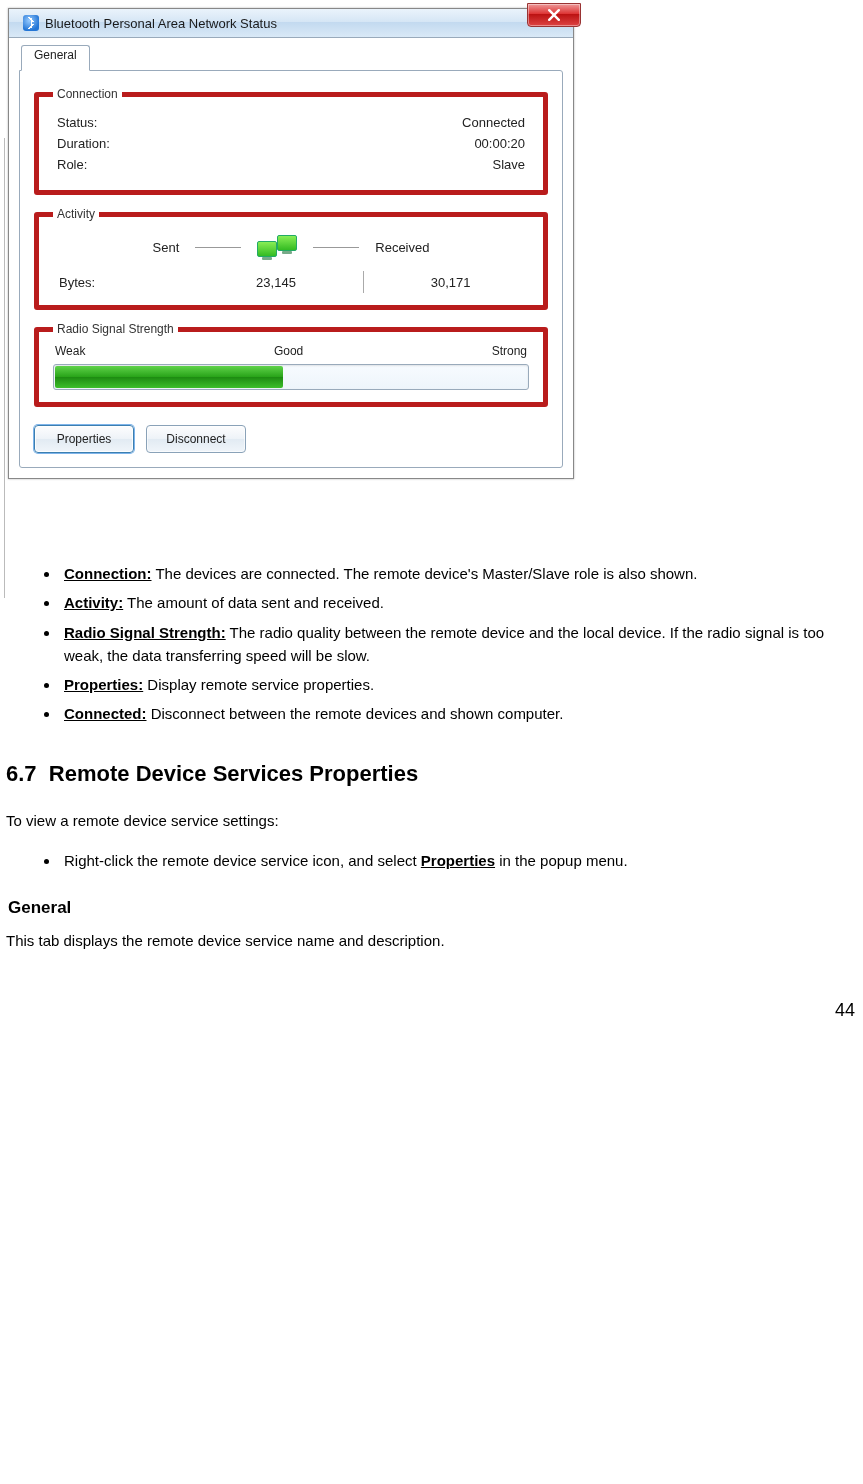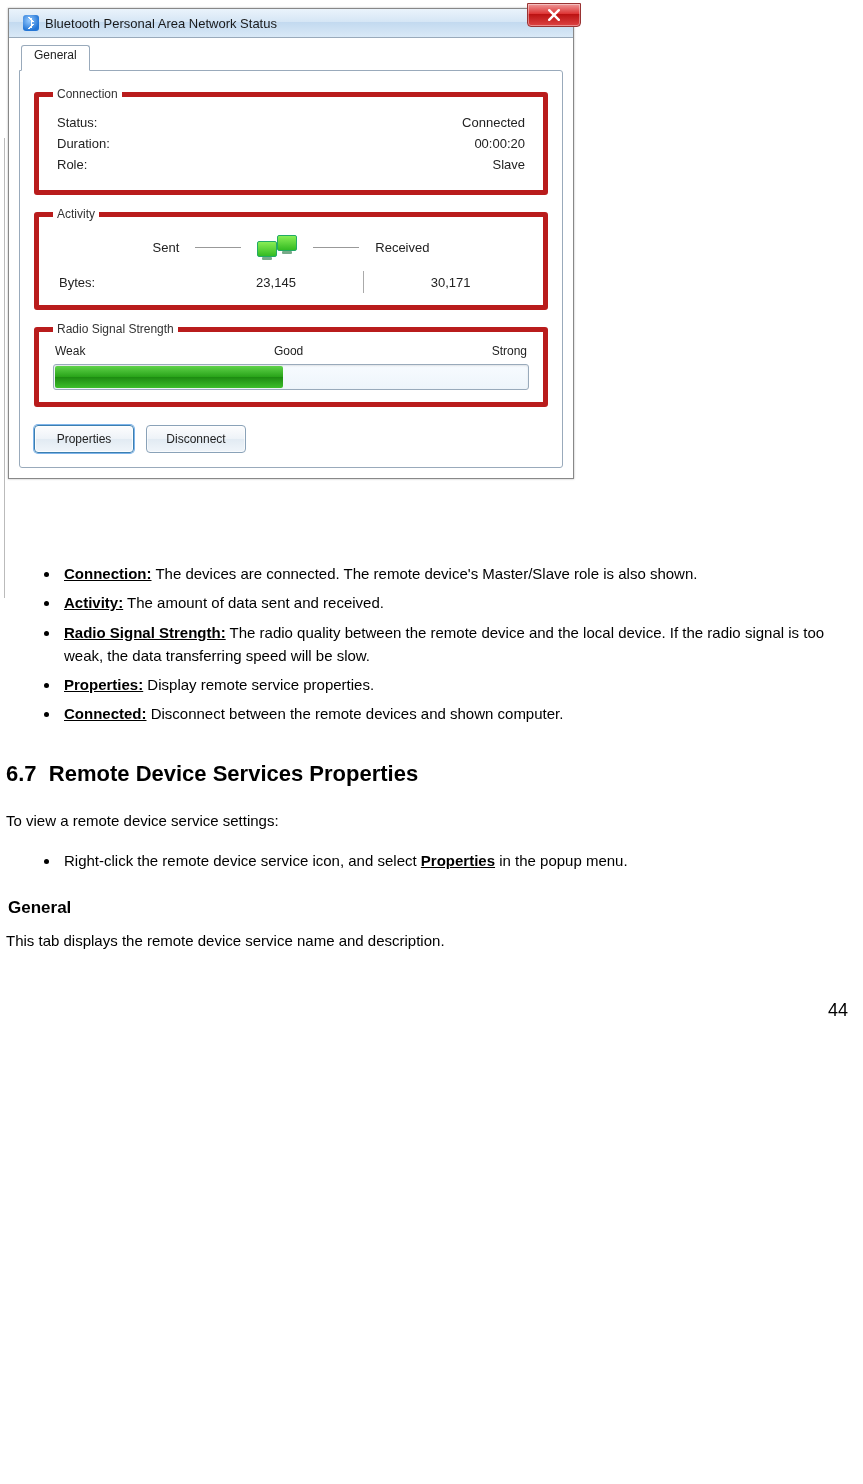--- a/index.html
+++ b/index.html
@@ -186,21 +186,21 @@
     margin: 28px 0 18px 0;
   }
   h3.sub {
     font-size: 17px;
     font-weight: bold;
     margin: 20px 0 6px 2px;
   }
   .doc p { margin: 8px 0 14px 0; }
   .pagenum {
     position: absolute;
-    right: 15px;
+    right: 8px;
     bottom: 6px;
     font-size: 18px;
   }
   .left-hair {
     position:absolute;
     left:4px; top:130px; width:1px; height:460px;
     background:#bbb;
   }
 </style>
 </head>

